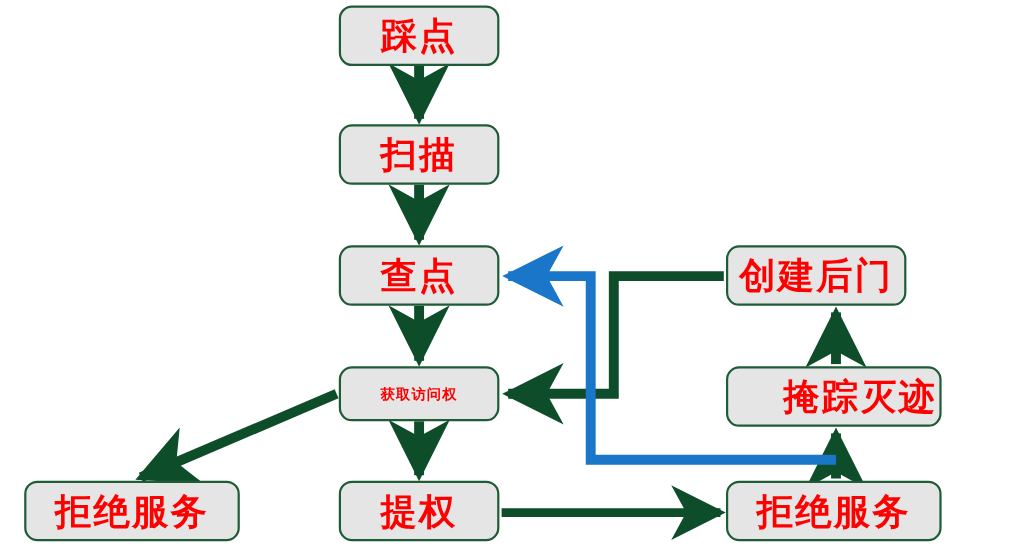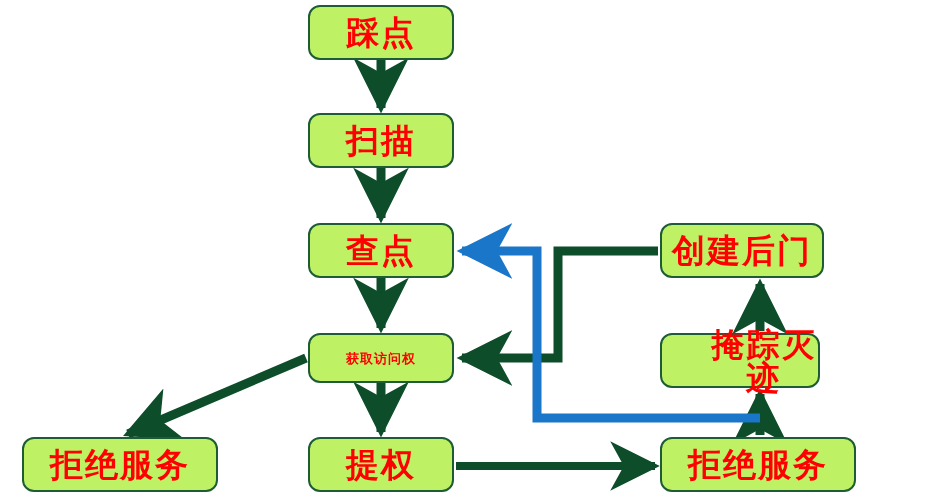--- a/index.html
+++ b/index.html
@@ -22,21 +22,21 @@
   #edges {
     position: absolute;
     left: 0;
     top: 0;
     width: 935px;
     height: 500px;
   }
   .node {
     position: absolute;
     box-sizing: border-box;
-    background: #bef264;
+    background: #e5e5e5;
     border: 2px solid #1d5c35;
     border-radius: 12px;
     display: flex;
     align-items: center;
     justify-content: center;
     color: #ff0000;
     font-weight: bold;
     letter-spacing: 2px;
     text-align: center;
     line-height: 1;
@@ -108,21 +108,21 @@
   </div>
 
   <div class="node big" style="left:308px; top:437px; width:146px; height:55px;">
     <span>提权</span>
   </div>
 
   <div class="node big" style="left:660px; top:437px; width:196px; height:55px;">
     <span>拒绝服务</span>
   </div>
 
-  <div class="node big" style="left:660px; top:333px; width:160px; height:55px;padding-left:48px;">
+  <div class="node big" style="left:660px; top:333px; width:196px; height:55px;padding-left:48px;">
     <span>掩踪灭迹</span>
   </div>
 
   <div class="node big" style="left:660px; top:223px; width:164px; height:55px;">
     <span>创建后门</span>
   </div>
 
 </div>
 
 </body></html>

